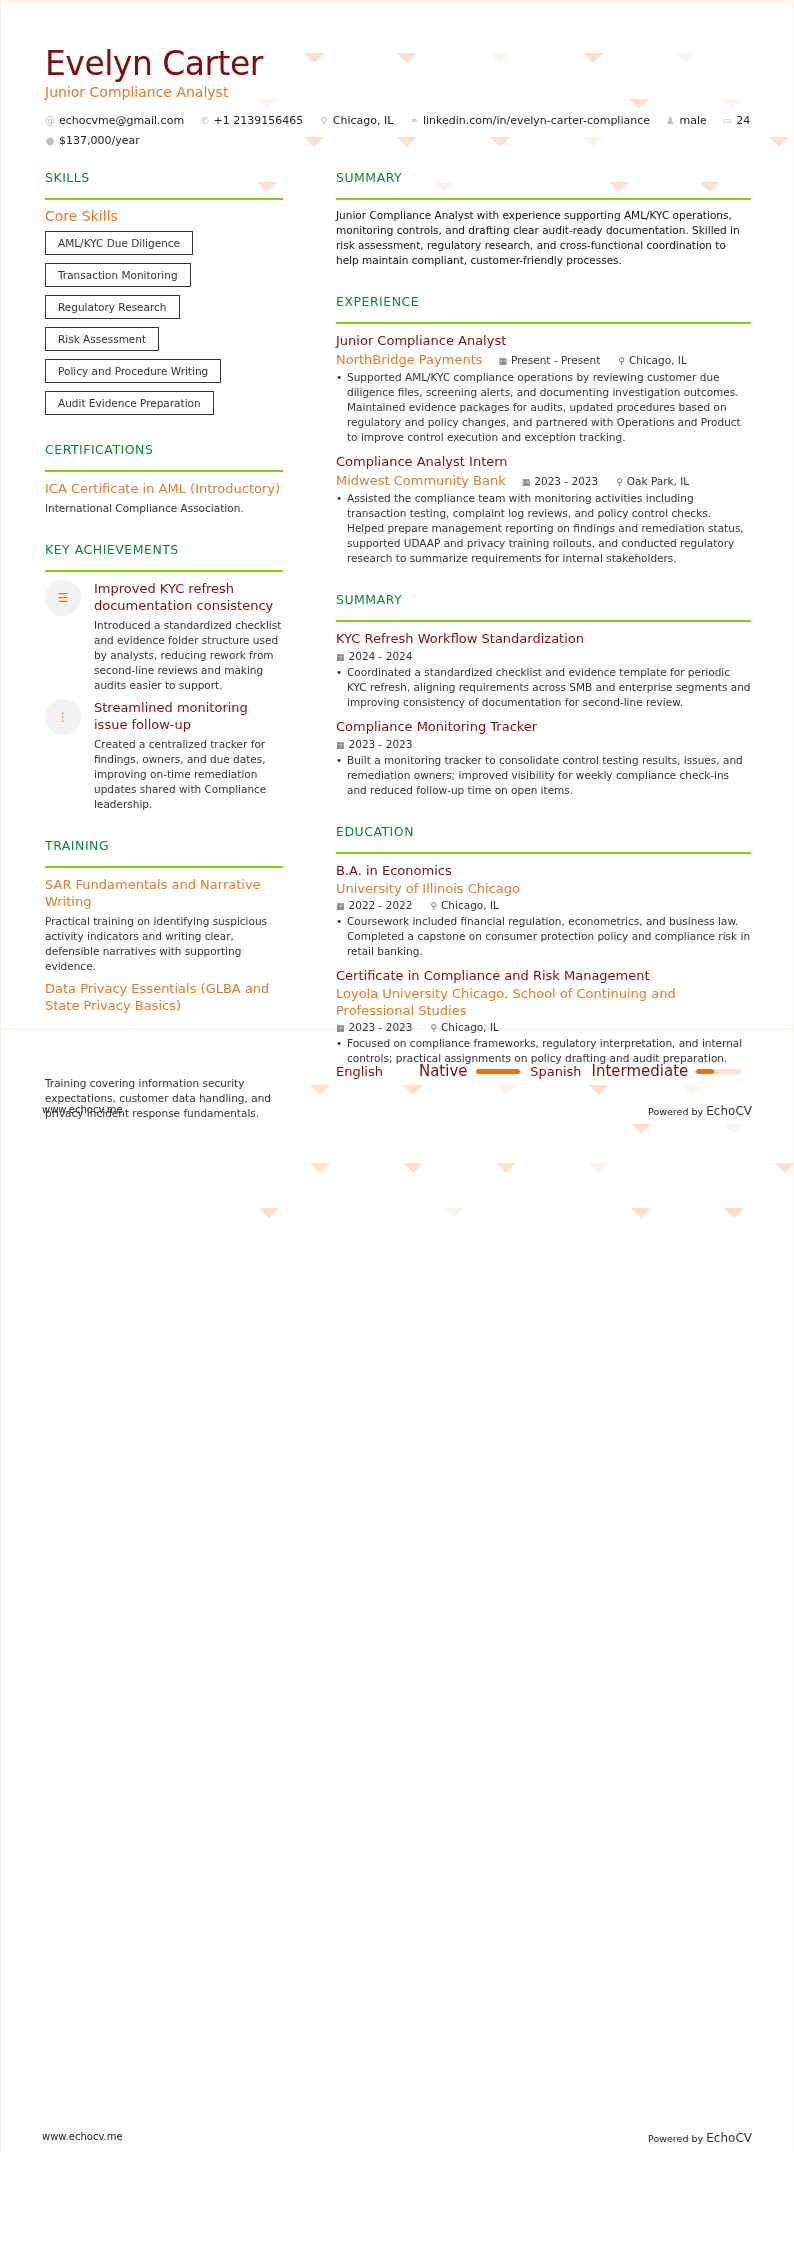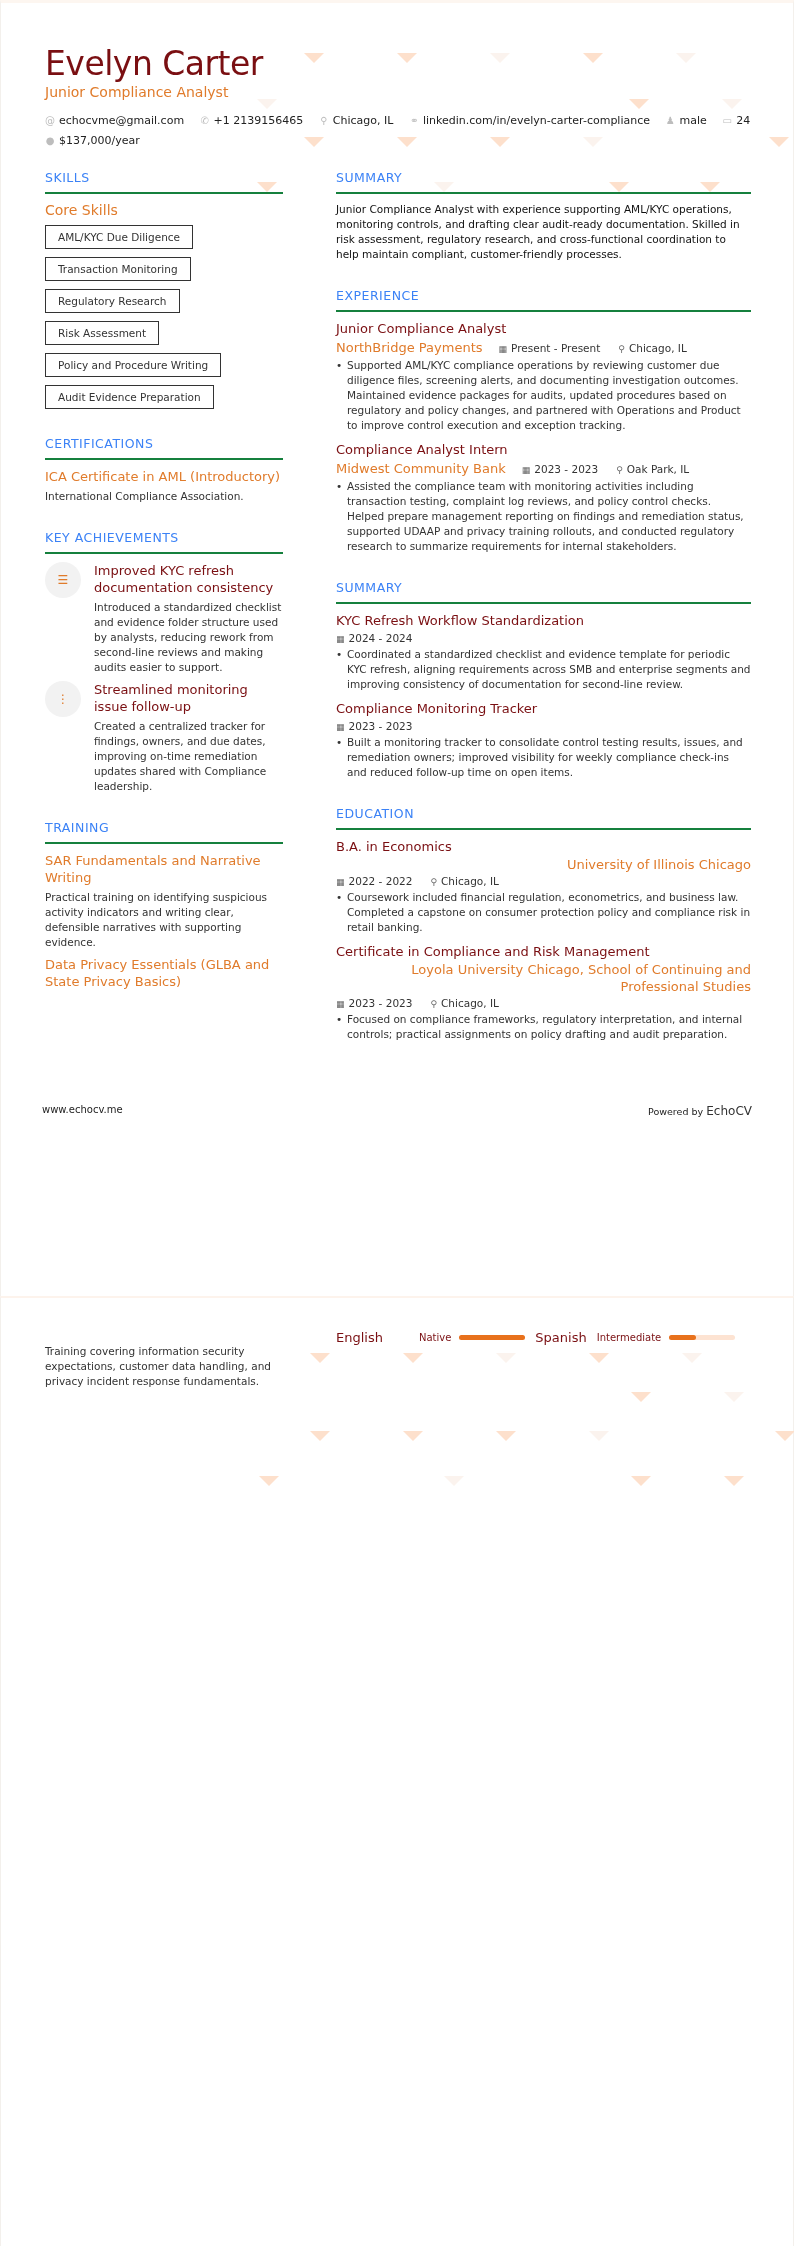--- a/index.html
+++ b/index.html
@@ -1,41 +1,41 @@
 <!DOCTYPE html>
 <html><head>
 <meta charset="utf-8">
 <style>
   * { box-sizing: border-box; margin: 0; padding: 0; }
   html, body { width: 794px; background: #ffffff; }
   body { font-family: "DejaVu Sans", sans-serif; color: #333; position: relative; height: 2246px; overflow: hidden; }
 
   .page { position: relative; width: 794px; background: #fff; border-left: 1px solid #f3f0ec; border-right: 1px solid #f3f0ec; }
-  .page1 { height: 1296px; border-top: 3px solid #fdf6f0; }
+  .page1 { height: 1028px; border-top: 3px solid #fdf6f0; }
   .page2 { height: 1124px; border-top: 2px solid #fdf3ec; }
 
   
   .tri { position: absolute; width: 0; height: 0; border-left: 10px solid transparent; border-right: 10px solid transparent; border-top: 10px solid #fde0cc; z-index: 0; }
   .tri.ghost { border-top-color: #fbf3ee; }
 
   .content { position: relative; z-index: 1; }
 
   
   .header { position: absolute; left: 44px; top: 42px; }
   .name { font-family: "DejaVu Sans", sans-serif; font-size: 33px; color: #7a0f12; font-weight: normal; letter-spacing: -0.5px; line-height: 38px; }
   .role { font-size: 14px; color: #e07b2b; margin-top: 1px; }
   .contacts { position: absolute; left: 44px; top: 108px; width: 720px; font-size: 11px; color: #222; line-height: 20px; }
   .contact { display: inline-block; margin-right: 12px; white-space: nowrap; }
   .contact .ic { display: inline-block; width: 10px; color: #bdbdbd; font-size: 10px; margin-right: 4px; text-align: center; }
 
   
   .left { position: absolute; left: 44px; top: 167px; width: 238px; }
   .right { position: absolute; left: 335px; top: 167px; width: 415px; }
 
-  .sec-title { font-size: 12.5px; color: #3b82f6; letter-spacing: 0.5px; padding-bottom: 7px; border-bottom: 2px solid #15803d; margin-bottom: 8px; }
+  .sec-title { font-size: 12.5px; color: #15803d; letter-spacing: 0.5px; padding-bottom: 13px; border-bottom: 2px solid #84cc16; margin-bottom: 8px; }
 
   .sub-orange { font-size: 14px; color: #e07b2b; margin: 6px 0 4px 0; }
   .skill { display: inline-block; border: 1px solid #333; font-size: 10.5px; color: #333; padding: 5px 12px; margin: 3px 0 5px 0; }
   .skills-list { display: flex; flex-direction: column; align-items: flex-start; }
 
   .cert-title { font-size: 13px; color: #e07b2b; line-height: 17px; margin-top: 6px; }
   .cert-desc { font-size: 10.5px; color: #333; line-height: 15px; margin-top: 4px; }
 
   .ach { display: flex; margin-top: 6px; }
   .ach-icon { flex: 0 0 36px; width: 36px; height: 36px; border-radius: 50%; background: #f2f2f2; color: #e07b2b; font-size: 12px; display: flex; align-items: center; justify-content: center; margin-right: 13px; margin-top: 0; }
@@ -47,31 +47,31 @@
 
   .job-title { font-size: 13px; color: #7a0f12; line-height: 18px; margin-top: 8px; }
   .job-row { display: flex; align-items: baseline; margin-top: 2px; }
   .company { font-size: 13px; color: #e07b2b; margin-right: 16px; }
   .meta { font-size: 10.5px; color: #333; margin-right: 18px; white-space: nowrap; }
   .meta .mi { color: #666; font-size: 9px; margin-right: 4px; }
   .bullets { list-style: none; margin-top: 3px; }
   .bullets li { font-size: 10.5px; line-height: 15px; color: #333; padding-left: 11px; position: relative; }
   .bullets li::before { content: "•"; position: absolute; left: 0; top: 0; color: #333; }
 
-  .edu-school { font-size: 13px; color: #e07b2b; line-height: 17px; text-align: right; }
+  .edu-school { font-size: 13px; color: #e07b2b; line-height: 17px; }
 
   .footer { position: absolute; left: 41px; right: 41px; font-size: 10px; color: #222; display: flex; justify-content: space-between; align-items: flex-start; }
   .footer .powered { font-size: 9.5px; }
   .footer .brand { font-size: 12px; color: #333; }
 
   
   .p2-training { position: absolute; left: 44px; top: 46px; width: 238px; font-size: 10.5px; line-height: 15px; color: #333; }
   .langs { position: absolute; left: 335px; top: 32px; width: 415px; display: flex; align-items: center; }
   .lang-name { font-size: 13px; color: #7a0f12; margin-right: 36px; }
-  .lang-level { font-size: 10px; color: #7a0f12; margin-right: 8px; }
+  .lang-level { font-size: 15px; color: #7a0f12; margin-right: 8px; }
   .bar { width: 66px; height: 5px; border-radius: 3px; background: #fde3d2; position: relative; margin-right: 10px; }
   .bar .fill { position: absolute; left: 0; top: 0; height: 5px; border-radius: 3px; background: #e8711c; }
 </style>
 </head>
 <body>
 
 <div class="page page1">
 
   <div>
     <div class="tri" style="left:303px;top:50px"></div>

